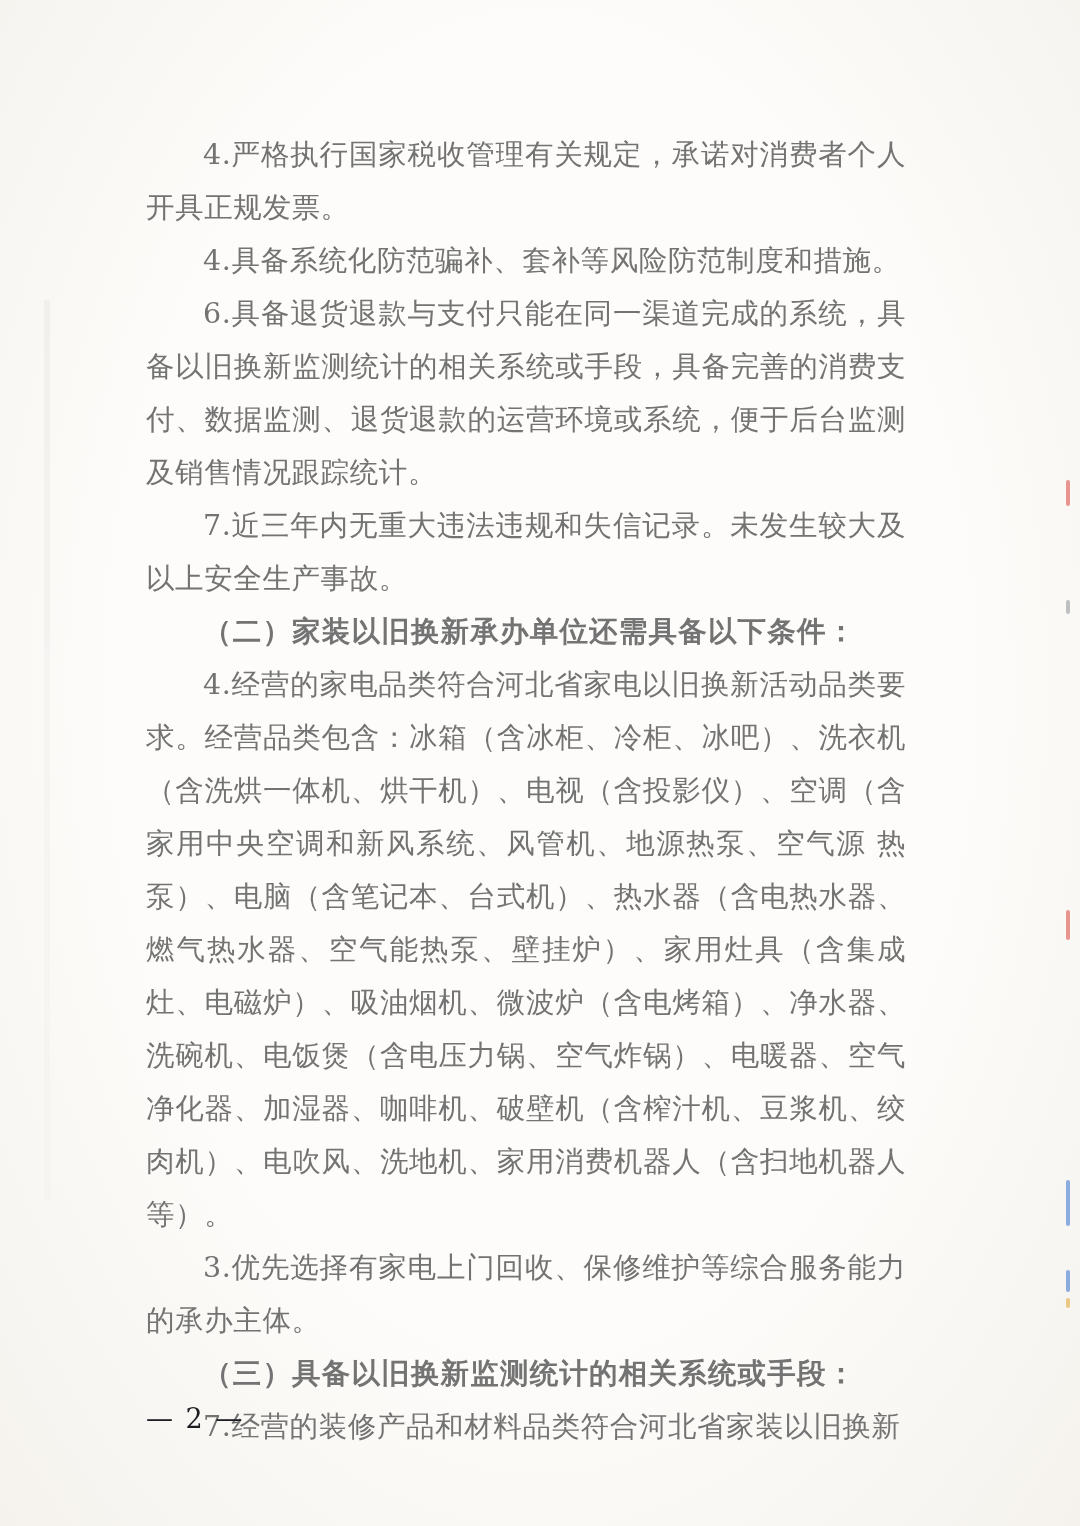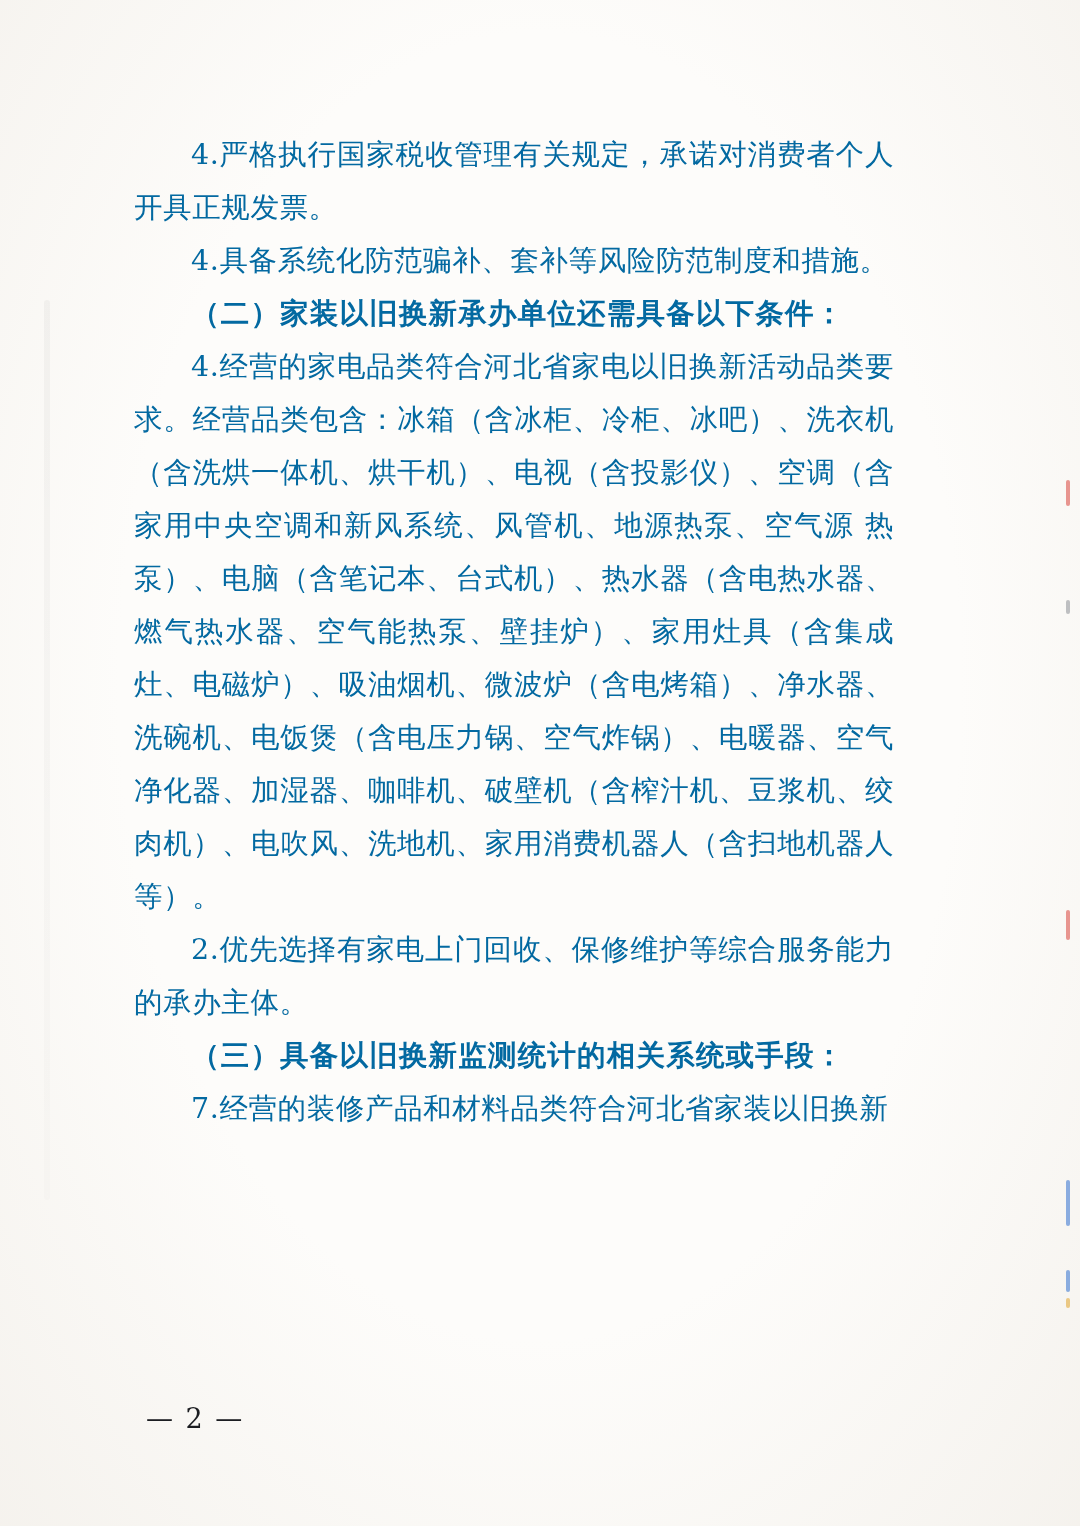--- a/index.html
+++ b/index.html
@@ -38,24 +38,24 @@
   }
   .edge-marks i {
     position: absolute;
     display: block;
     width: 4px;
     border-radius: 2px;
     opacity: .55;
   }
   .content {
     position: absolute;
-    left: 134px;
+    left: 146px;
     top: 128px;
     width: 760px;
-    color: #0369a1;
+    color: #737373;
     font-size: 28.5px;
     line-height: 53px;
     letter-spacing: 0.6px;
     text-align: justify;
     text-justify: inter-ideograph;
   }
   p {
     margin: 0 0 0 0;
     text-indent: 2em;
   }
@@ -93,21 +93,23 @@
       <i style="top: 120px; height: 14px; background: rgb(140, 143, 149);"></i>
       <i style="top: 430px; height: 30px; background: rgb(216, 67, 59);"></i>
       <i style="top: 700px; height: 46px; background: rgb(47, 111, 208);"></i>
       <i style="top: 790px; height: 22px; background: rgb(47, 111, 208);"></i>
       <i style="top: 818px; height: 10px; background: rgb(224, 163, 42);"></i>
     </div>
 
   <div class="content">
     <p>4.严格执行国家税收管理有关规定，承诺对消费者个人开具正规发票。</p>
     <p>4.具备系统化防范骗补、套补等风险防范制度和措施。</p>
+    <p>6.具备退货退款与支付只能在同一渠道完成的系统，具备以旧换新监测统计的相关系统或手段，具备完善的消费支付、数据监测、退货退款的运营环境或系统，便于后台监测及销售情况跟踪统计。</p>
+    <p>7.近三年内无重大违法违规和失信记录。未发生较大及以上安全生产事故。</p>
     <p class="heading">（二）家装以旧换新承办单位还需具备以下条件：</p>
     <p>4.经营的家电品类符合河北省家电以旧换新活动品类要求。经营品类包含：冰箱（含冰柜、冷柜、冰吧）、洗衣机（含洗烘一体机、烘干机）、电视（含投影仪）、空调（含家用中央空调和新风系统、风管机、地源热泵、空气源 热泵）、电脑（含笔记本、台式机）、热水器（含电热水器、燃气热水器、空气能热泵、壁挂炉）、家用灶具（含集成灶、电磁炉）、吸油烟机、微波炉（含电烤箱）、净水器、洗碗机、电饭煲（含电压力锅、空气炸锅）、电暖器、空气净化器、加湿器、咖啡机、破壁机（含榨汁机、豆浆机、绞肉机）、电吹风、洗地机、家用消费机器人（含扫地机器人等）。</p>
-    <p>2.优先选择有家电上门回收、保修维护等综合服务能力的承办主体。</p>
+    <p>3.优先选择有家电上门回收、保修维护等综合服务能力的承办主体。</p>
     <p class="heading">（三）具备以旧换新监测统计的相关系统或手段：</p>
     <p>7.经营的装修产品和材料品类符合河北省家装以旧换新</p>
   </div>
 
   <div class="footer">— 2 —</div>
 </div>
 
 </body></html>

